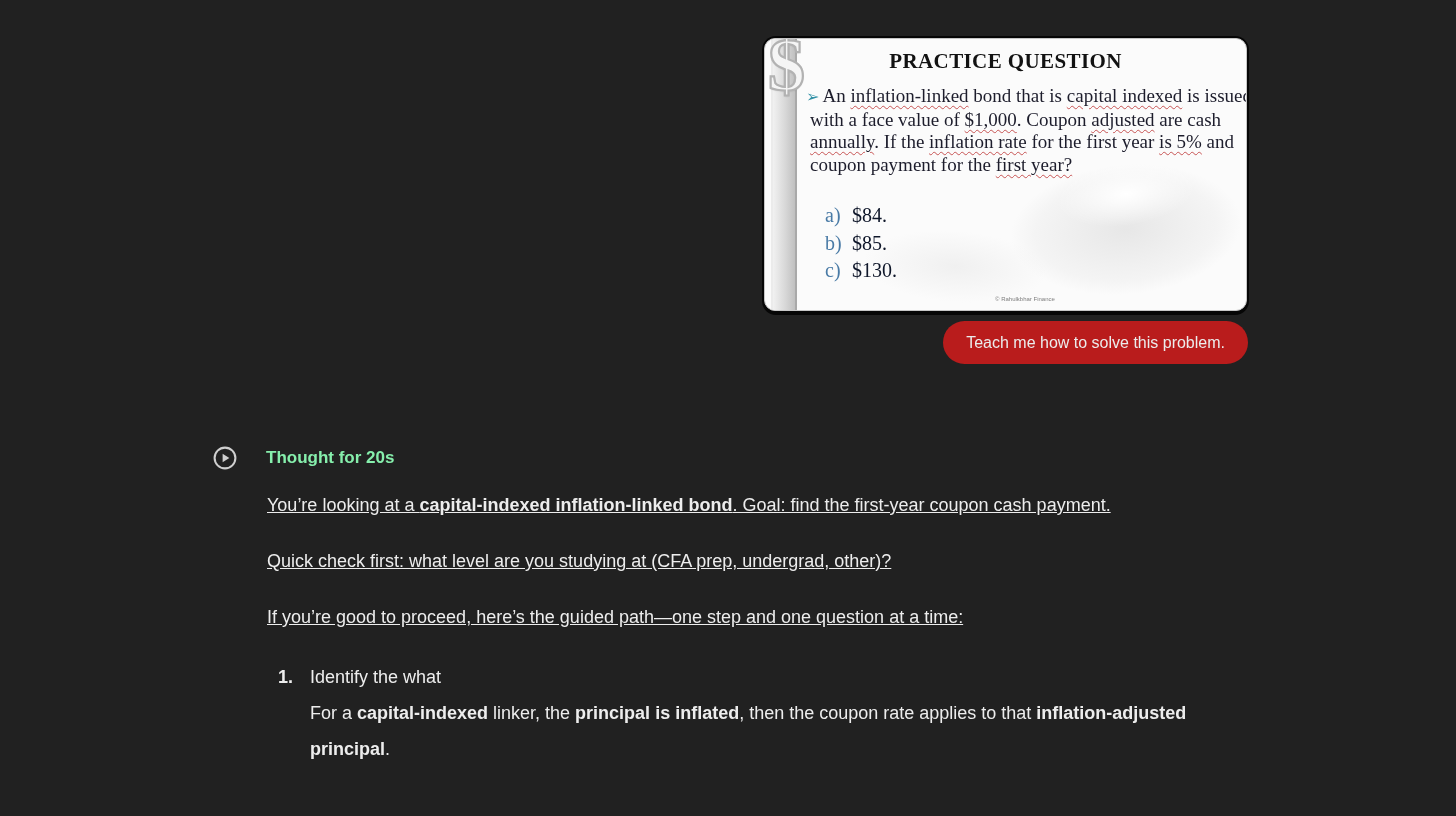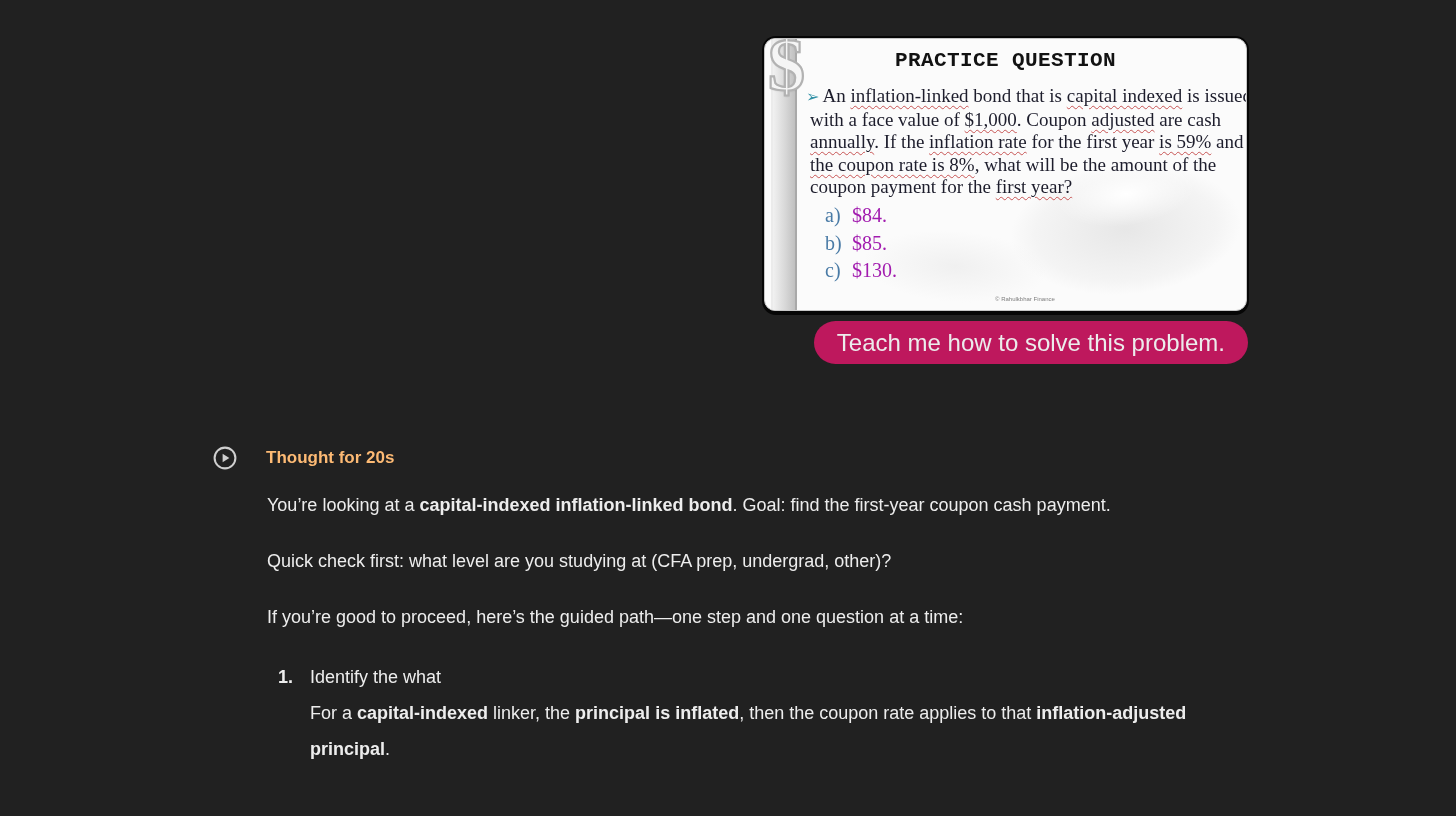--- a/index.html
+++ b/index.html
@@ -29,21 +29,21 @@
   .dollar {
     position:absolute; left:3px; top:-16px; z-index:3;
     font-family:"Liberation Serif","DejaVu Serif",serif;
     font-size:74px; font-weight:700; color:#f5f5f5;
     -webkit-text-stroke:2.2px #b2b2b2;
     text-shadow:0 1px 2px rgba(0,0,0,0.12);
   }
   .slide-title {
     position:absolute; top:10px; left:0; right:0; z-index:2;
     text-align:center;
-    font-family:Liberation Mono, monospace;
+    font-family:Liberation Serif, serif;
     font-weight:700; font-size:21px; letter-spacing:.4px; color:#121212;
   }
   .slide-body {
     position:absolute; left:41px; right:7px; top:46px; z-index:2;
     font-family:"Liberation Serif","DejaVu Serif",serif;
     font-size:19px; line-height:22.6px; color:#1d1d2c;
   }
   .sline { white-space:nowrap; }
   .sline.cont { padding-left:4px; }
   .bullet { color:#2f8fa5; font-size:16px; margin-right:3px; }
@@ -52,21 +52,21 @@
     text-decoration-color:#c75454; text-decoration-thickness:1.3px;
     text-underline-offset:3px;
     text-align:right;
   }
   .options {
     position:absolute; left:60px; top:165px; z-index:2;
     font-family:"Liberation Serif","DejaVu Serif",serif; font-size:20px;
   }
   .option { height:27.5px; }
   .option .letter { color:#4a7ba6; display:inline-block; width:27px; }
-  .option .amount { color:#a21caf;margin-top:20px; }
+  .option .amount { color:#0f172a;margin-top:20px; }
   .copyright {
     position:absolute; left:180px; top:257px; width:160px; z-index:2;
     text-align:center; font-size:6px; color:#7e7e7e;
   }
   .wm { position:absolute; z-index:1; }
   .wm1 {
     right:-45px; top:98px; width:330px; height:185px; transform:rotate(-5deg);
     background:radial-gradient(ellipse 50% 50% at 50% 50%, #e7e7e7 0%, #f4f4f4 55%, rgba(255,255,255,0) 70%);
   }
   .wm1b {
@@ -74,38 +74,38 @@
     background:radial-gradient(ellipse 50% 50% at 50% 50%, #ffffff 0%, rgba(255,255,255,0) 70%);
   }
   .wm2 {
     left:55px; top:175px; width:270px; height:105px; transform:rotate(4deg);
     background:radial-gradient(ellipse 50% 50% at 50% 50%, #f0f0f0 0%, rgba(255,255,255,0) 68%);
   }
 
   
   .user-bubble {
     position:absolute; top:321px; right:208px;
-    background:#be185d; color:#ececec;
+    background:#b91c1c; color:#ececec;
     border-radius:22px; padding:11px 23px;
-    font-size:24px; line-height:21px; white-space:nowrap;
+    font-size:16px; line-height:21px; white-space:nowrap;
   }
 
   
   .thought-row {
     position:absolute; left:212px; top:445px; height:26px;
     display:flex; align-items:center; gap:28px; cursor:pointer;
   }
-  .thought-label { font-size:17px; font-weight:600; color:#fdba74; }
+  .thought-label { font-size:17px; font-weight:600; color:#86efac; }
 
   
   .response {
     position:absolute; left:267px; top:491px; width:980px;
     font-size:18px; line-height:28px; color:#ededed;
   }
-  .response p { margin:0 0 28px 0; }
+  .response p { margin:0 0 28px 0;text-decoration:underline; }
   .b { font-weight:700; }
   .msg-list { list-style:none; margin:0; padding:0; }
   .msg-list li { position:relative; padding-left:43px; line-height:36px; }
   .msg-list .num { position:absolute; left:11px; font-weight:700; }
 </style>
 </head>
 <body>
 
 <div>
 
@@ -113,22 +113,21 @@
     <div class="slide">
       <div class="side-bar"></div>
       <div class="wm wm1"></div>
       <div class="wm wm1b"></div>
       <div class="wm wm2"></div>
       <div class="dollar">$</div>
       <div class="slide-title">PRACTICE QUESTION</div>
       <div class="slide-body">
         <div class="sline"><span class="bullet">➢</span><span><span>An </span><span class="mark">inflation-linked</span><span> bond that is </span><span class="mark">capital indexed</span><span> is issued</span></span></div>
         <div class="sline cont"><span>with a face value of </span><span class="mark">$1,000</span><span>. Coupon </span><span class="mark">adjusted</span><span> are cash</span></div>
-        <div class="sline cont"><span class="mark">annually</span><span>. If the </span><span class="mark">inflation rate</span><span> for the first year </span><span class="mark">is 59%</span><span> and</span></div>
-        <div class="sline cont"><span class="mark">the coupon rate is 8%</span><span>, what will be the amount of the</span></div>
+        <div class="sline cont"><span class="mark">annually</span><span>. If the </span><span class="mark">inflation rate</span><span> for the first year </span><span class="mark">is 5%</span><span> and</span></div>
         <div class="sline cont"><span>coupon payment for the </span><span class="mark">first year?</span></div>
       </div>
       <div class="options">
         <div class="option"><span class="letter">a)</span><span class="amount">$84.</span></div>
         <div class="option"><span class="letter">b)</span><span class="amount">$85.</span></div>
         <div class="option"><span class="letter">c)</span><span class="amount">$130.</span></div>
       </div>
       <div class="copyright">© Rahulkbhar Finance</div>
     </div>
   </div>

